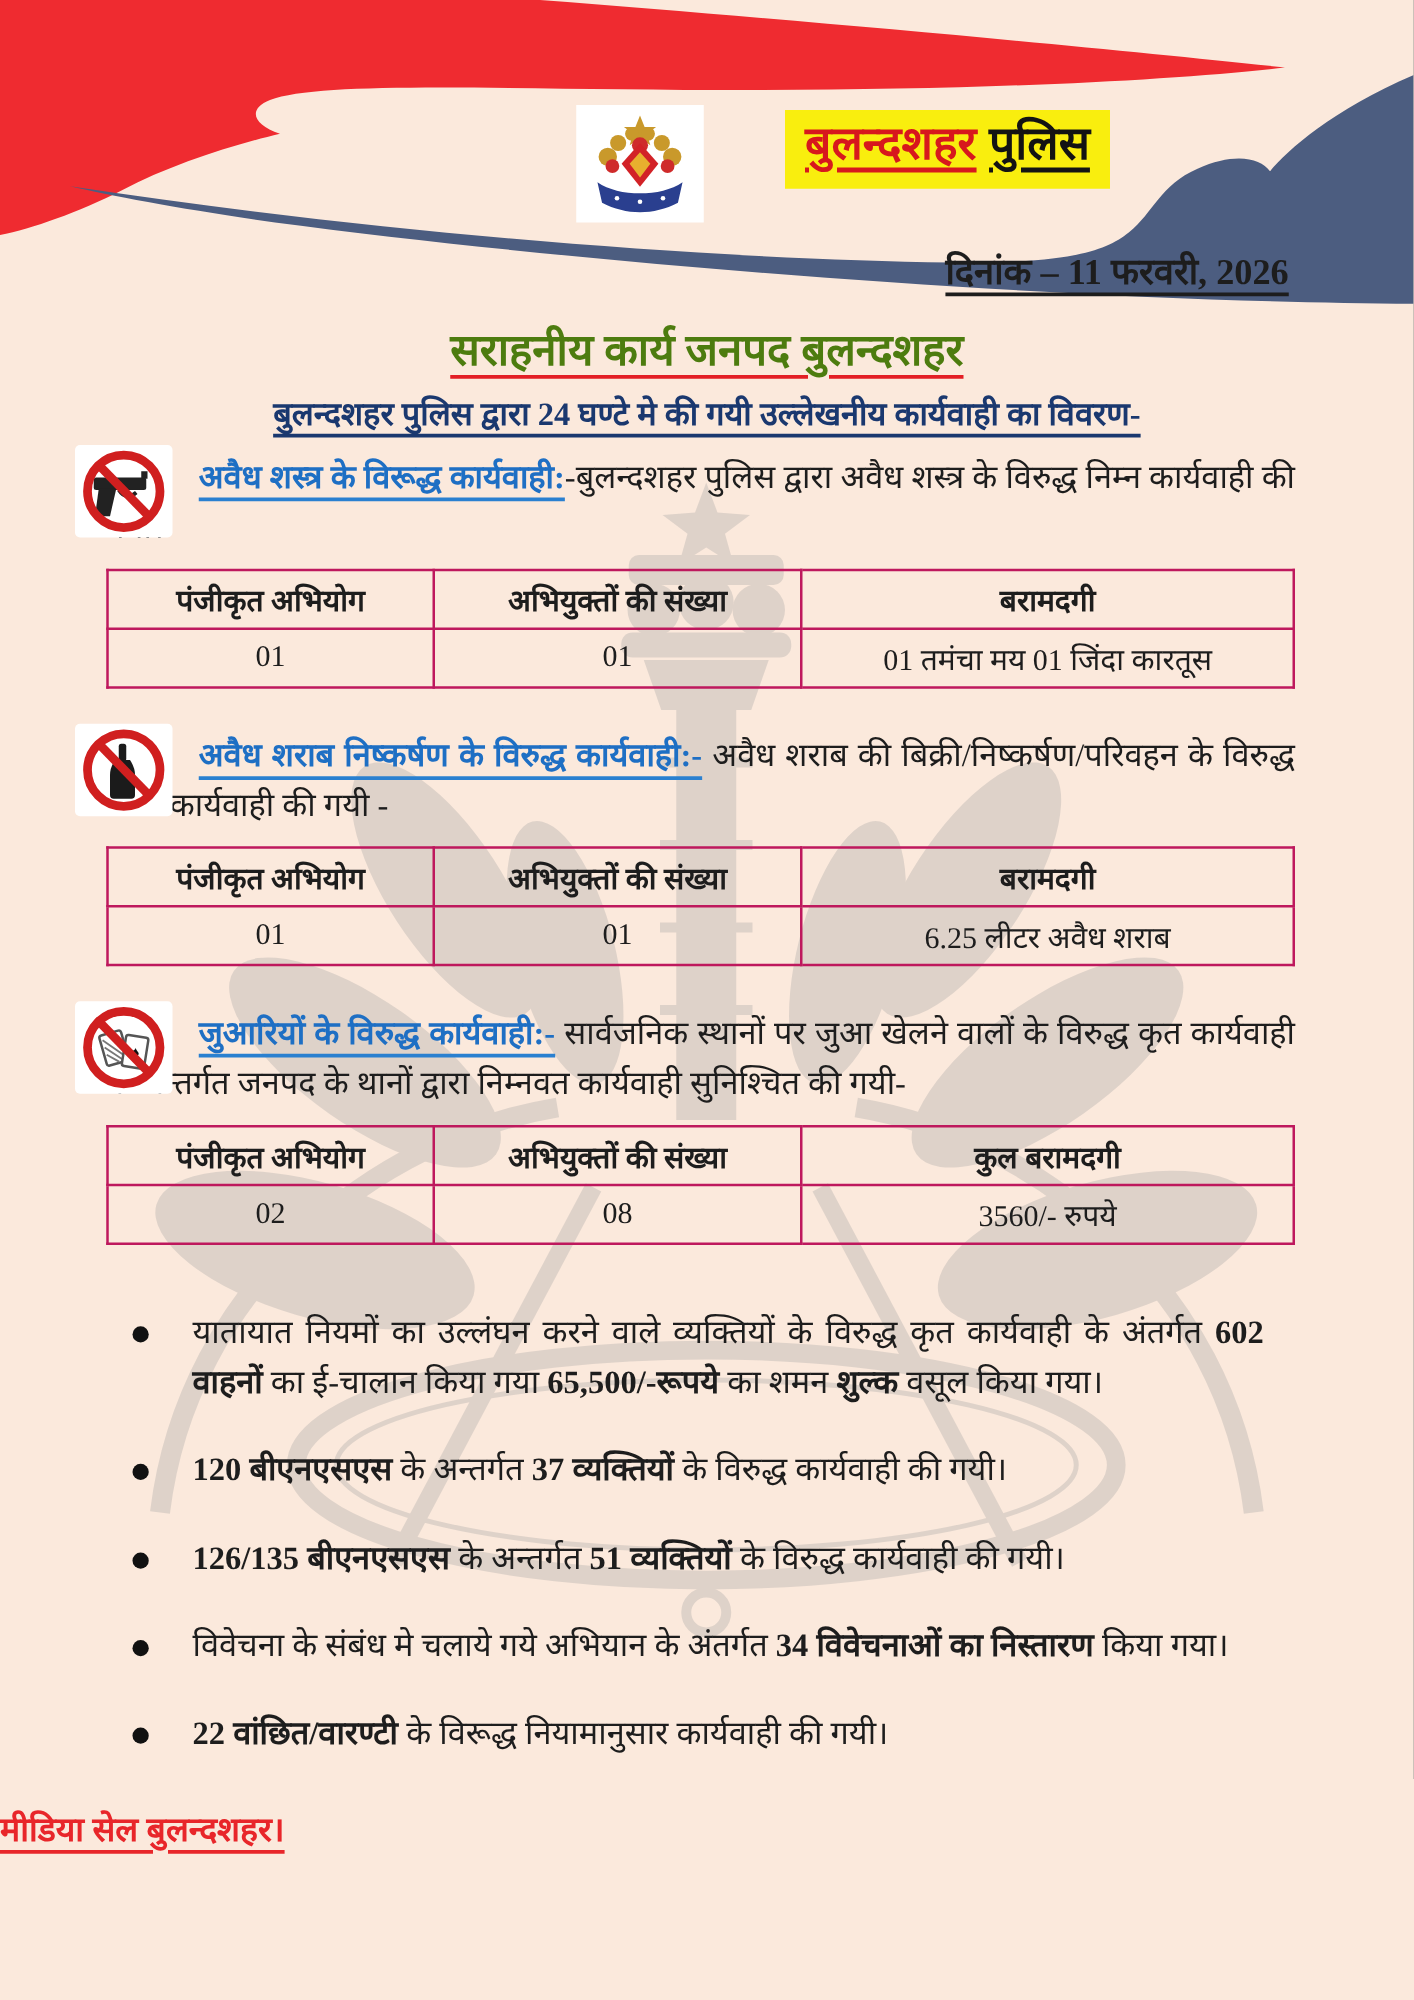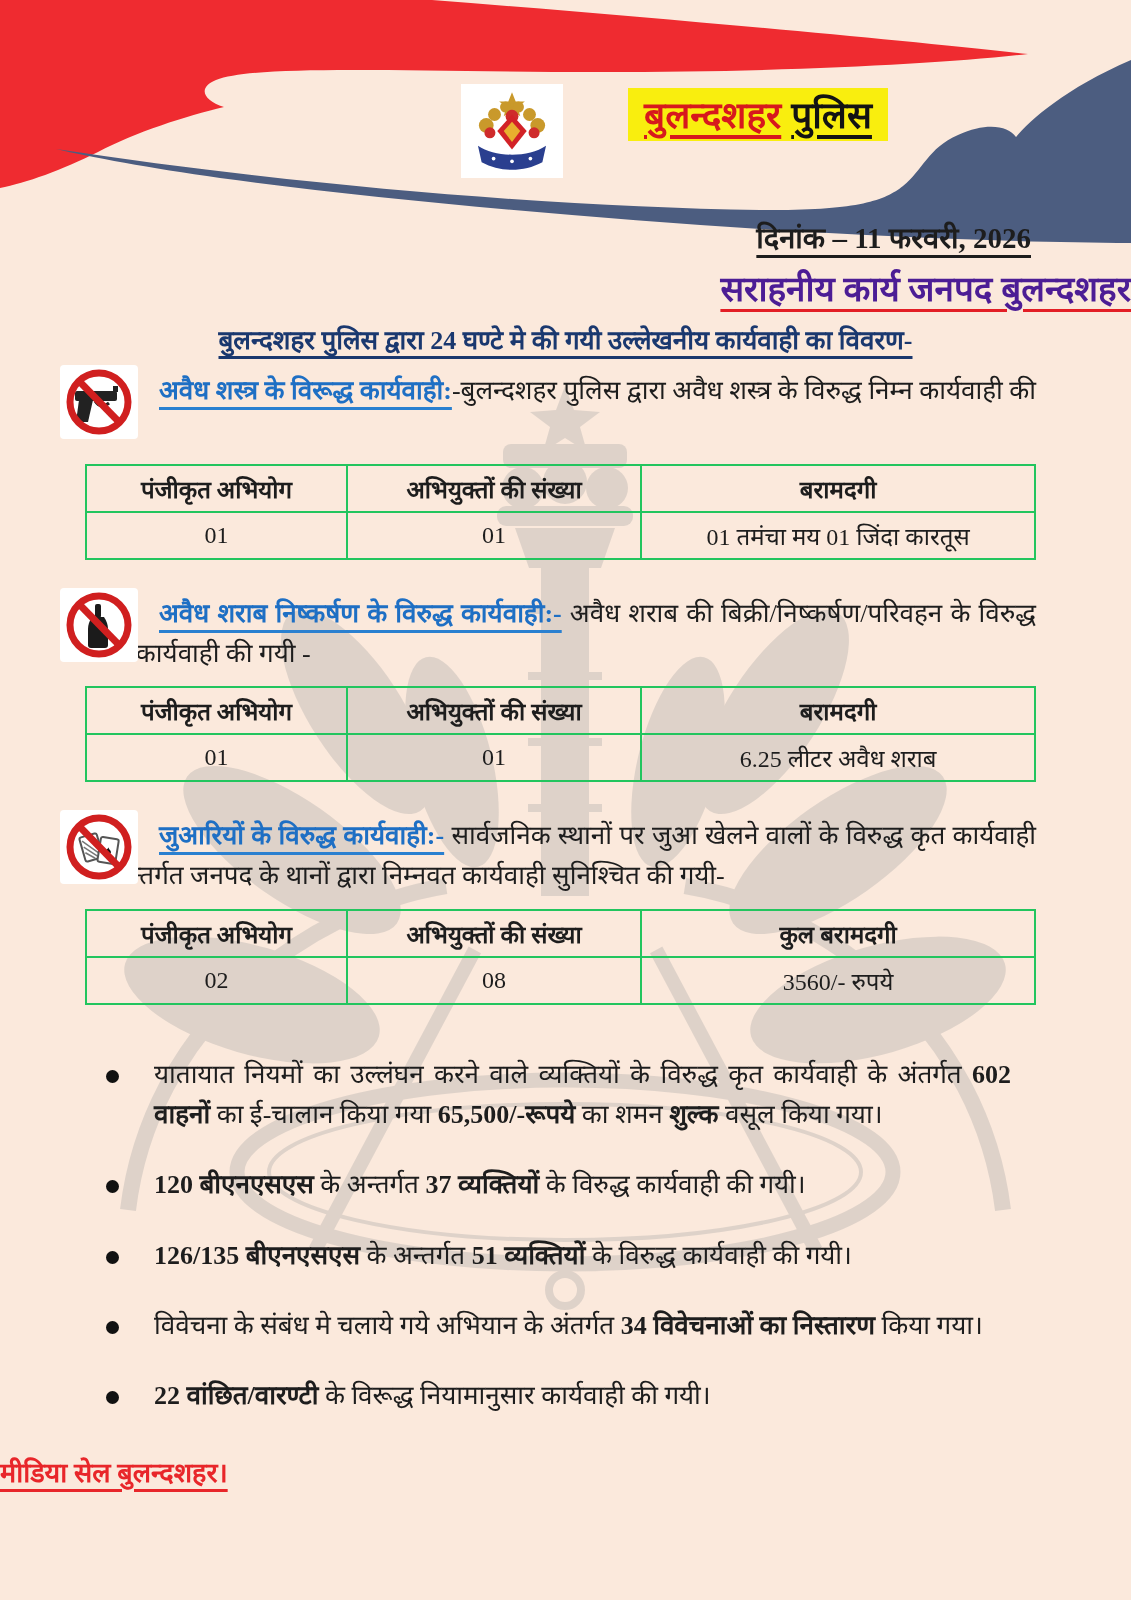--- a/index.html
+++ b/index.html
@@ -6,40 +6,40 @@
   .page{position:relative;width:1131px;height:1600px;margin:0 auto;background:#fbe9dc;overflow:hidden;
         font-family:"Liberation Serif","DejaVu Serif",serif;color:#1d1d1d;}
   
   .hdr-svg{position:absolute;top:0;left:0;width:1131px;height:300px;}
   
   .watermark{position:absolute;top:0;left:0;width:1131px;height:1600px;opacity:.30;pointer-events:none;}
   
   .logo-box{position:absolute;left:461px;top:84px;width:102px;height:94px;background:#fff;
             display:flex;align-items:center;justify-content:center;z-index:3;}
   
-  .brand{position:absolute;left:628px;top:88px;background:#f9ee0e;padding:8px 16px 4px 16px;
+  .brand{position:absolute;left:628px;top:88px;background:#f9ee0e;padding:8px 16px 14px 16px;
          font-size:37px;font-weight:bold;white-space:nowrap;z-index:3;line-height:1.1;}
   .brand .p1{color:#d7181d;text-decoration:underline;text-decoration-thickness:4px;text-underline-offset:7px;text-decoration-color:#d7181d;}
   .brand .p2{color:#131313;text-decoration:underline;text-decoration-thickness:4px;text-underline-offset:7px;text-decoration-color:#131313;margin-left:10px;}
   
   .content{position:absolute;left:0;top:196px;width:1131px;z-index:2;}
-  .date-line{text-align:right;padding-right:100px;font-size:29px;font-weight:bold;margin-top:21px;}
+  .date-line{text-align:right;padding-right:100px;font-size:29px;font-weight:bold;}
   .date-line span{text-decoration:underline;text-decoration-thickness:3px;text-underline-offset:7px;}
-  .doc-title{text-align:right;margin-top:8px;font-size:35px;font-weight:bold;color:#4c1d95;}
+  .doc-title{text-align:center;margin-top:20px;font-size:35px;font-weight:bold;color:#4d7c0f;}
   .doc-title span{text-decoration:underline;text-decoration-thickness:3px;text-underline-offset:8px;text-decoration-color:#e31e25;}
   .doc-subtitle{text-align:center;margin-top:10px;font-size:26px;font-weight:bold;color:#1a386f;}
   .doc-subtitle span{text-decoration:underline;text-decoration-thickness:2.5px;text-underline-offset:7px;}
   .section{position:relative;margin:14px 95px 34px 85px;}
   .sec-icon{position:absolute;top:-8px;left:-26px;width:80px;height:78px;}
   .sec-icon svg{width:100%;height:100%;display:block;}
   .sec-text{margin:0;font-size:26px;line-height:1.55;text-align:justify;text-indent:74px;}
   .sec-heading{color:#1e6fc4;font-weight:bold;text-decoration:underline;text-decoration-thickness:3px;
                text-underline-offset:8px;text-decoration-color:#2a80d0;}
   table.stats{width:100%;border-collapse:collapse;margin-top:12px;font-size:24px;background:transparent;}
-  .stats th,.stats td{border:2px solid #22c55e;text-align:center;padding:6px 8px;}
+  .stats th,.stats td{border:2px solid #be185d;text-align:center;padding:6px 8px;}
   .stats th{font-weight:bold;}
   .stats .c1{width:27.5%;}.stats .c2{width:31%;}.stats .c3{width:41.5%;}
   .bullets{list-style:none;margin:50px 120px 0 100px;padding:0;}
   .bullets li{position:relative;padding-left:54px;margin-bottom:30px;font-size:26px;line-height:1.55;text-align:justify;}
   .bullets li::before{content:"";position:absolute;left:6px;top:15px;width:13px;height:13px;border-radius:50%;background:#111;}
   .b{font-weight:bold;}
   .doc-footer{text-align:left;margin:36px 100px 0 0;font-size:27px;font-weight:bold;color:#e8262a;}
   .doc-footer span{text-decoration:underline;text-decoration-thickness:3px;text-underline-offset:7px;text-decoration-color:#e8262a;}
 </style>
 </head>

